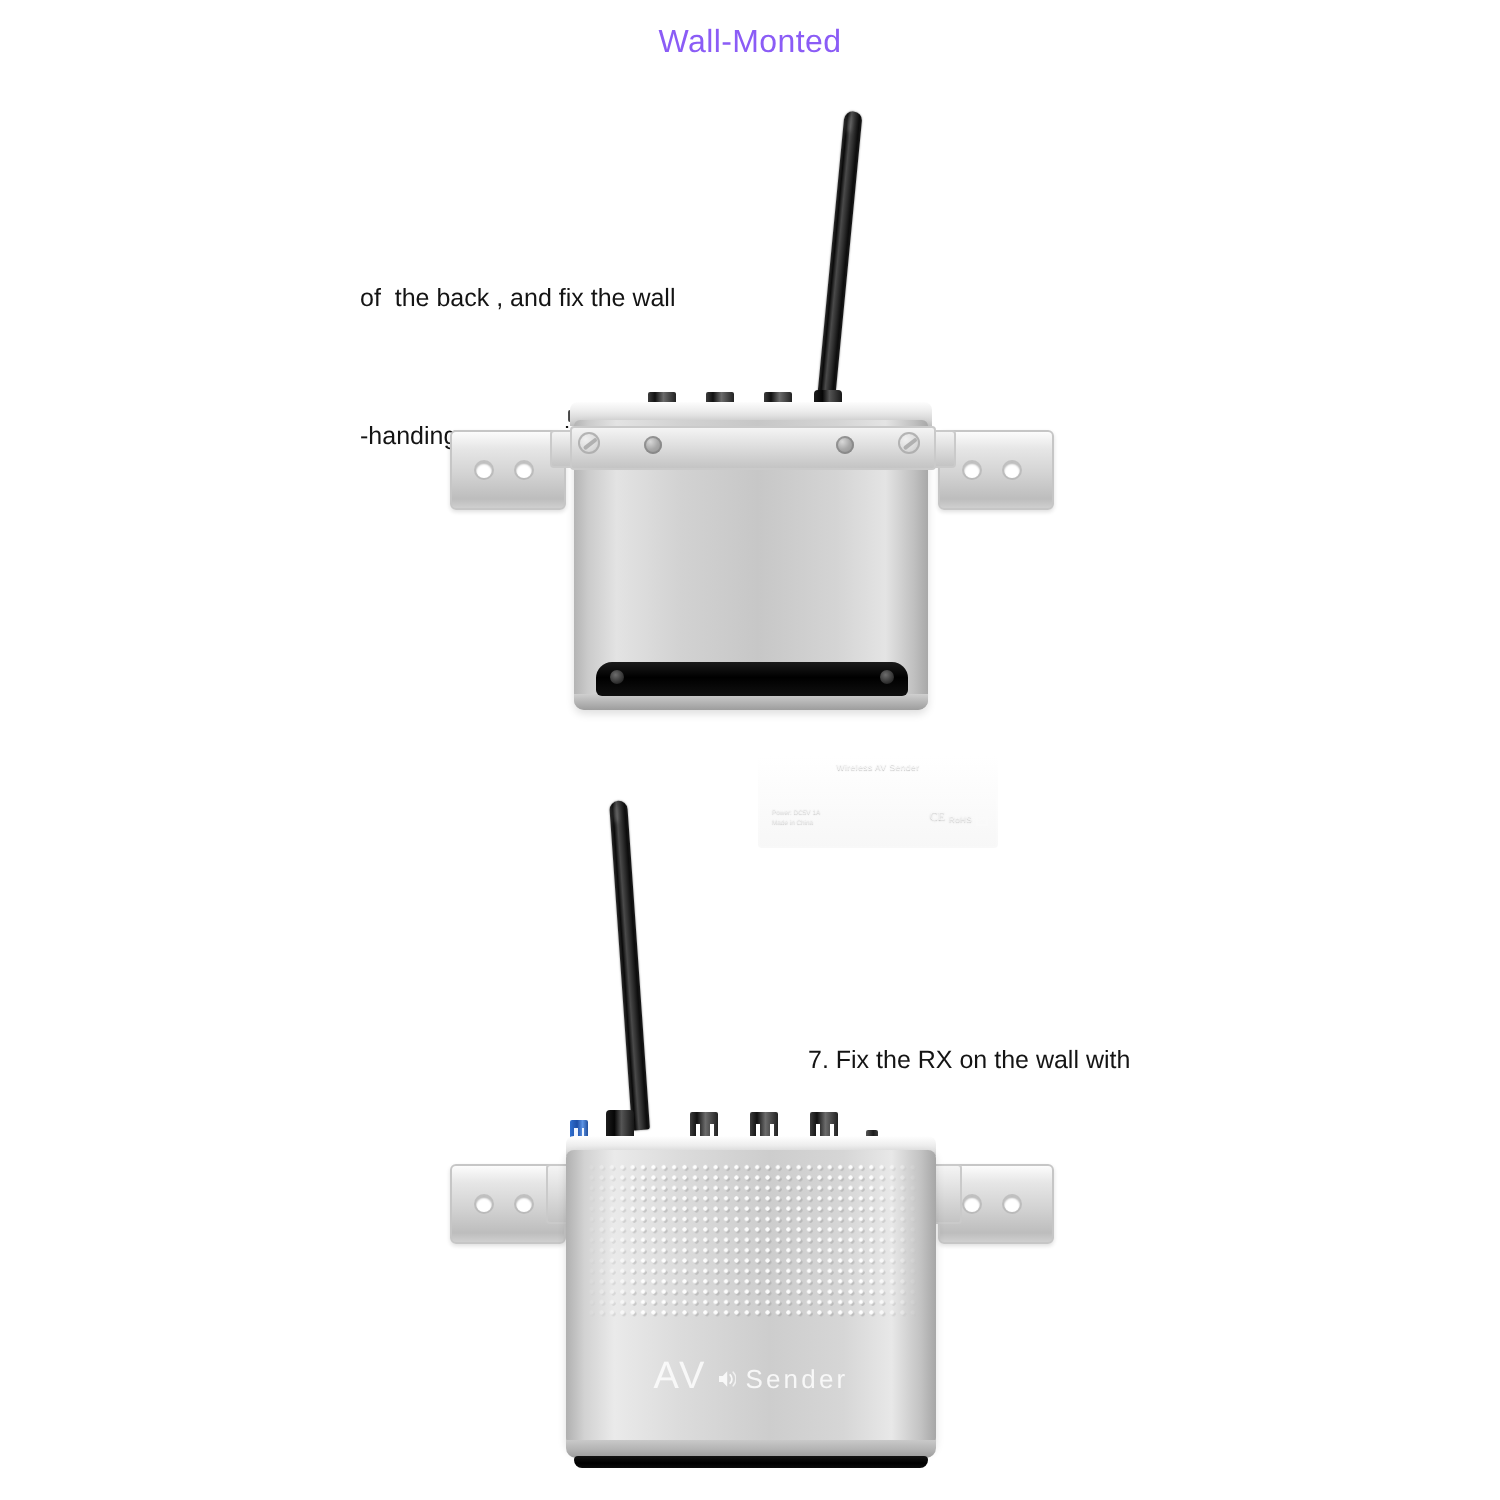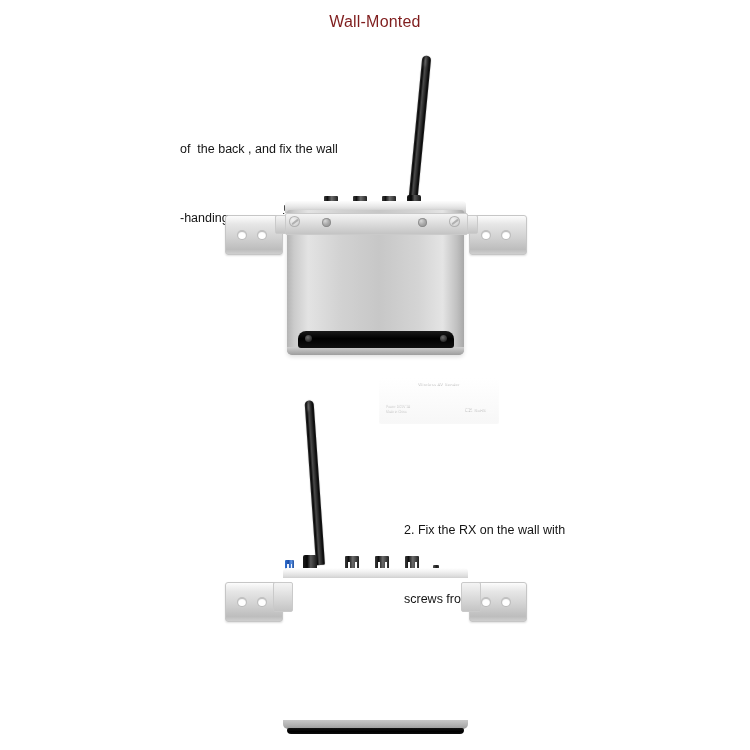--- a/index.html
+++ b/index.html
@@ -18,21 +18,21 @@
 
   
   .page-title {
     position: absolute;
     top: 13px;
     left: 0;
     width: 750px;
     text-align: center;
     font-size: 16px;
     letter-spacing: 0.2px;
-    color: #7f1d1d;
+    color: #8b5cf6;
   }
 
   
   .instr {
     position: absolute;
     font-size: 12.5px;
     line-height: 23px;
     color: #141414;
     white-space: pre;
   }
@@ -341,21 +341,21 @@
 <body>
 
 <div class="page-title">Wall-Monted</div>
 
 <div class="instr" id="instr-1">
   <span class="line">of  the back , and fix the wall</span>
   <span class="line">-handing accessories well</span>
 </div>
 
 <div class="instr" id="instr-2">
-  <span class="line">2. Fix the RX on the wall with</span>
+  <span class="line">7. Fix the RX on the wall with</span>
   <span class="line">screws from the front</span>
 </div>
 
 <div class="device" id="device-1">
 
   <div class="antenna" style="left:183px; top:0px; width:9px; height:150px; transform: rotate(5.5deg); transform-origin: bottom center;"></div>
   <div class="antenna-base" style="left:182px; top:140px; width:14px; height:18px; border-radius:2px;"></div>
 
   <div class="jack-small" style="left:59px; top:150px; width:5px; height:6px;"></div>
   <div class="jack" style="left:99px; top:141px; width:14px; height:15px;"></div>
@@ -420,16 +420,30 @@
   </div>
   <div class="bracket-strap" style="left:48px; top:182px; width:18px; height:28px;"></div>
 
   <div class="bracket" style="left:244px; top:182px; width:56px; height:38px;">
     <div class="hole" style="left:12px; top:15px;"></div>
     <div class="hole" style="left:32px; top:15px;"></div>
   </div>
   <div class="bracket-strap" style="left:236px; top:182px; width:18px; height:28px;"></div>
 
   <div id="dev2-top"></div>
+  <div id="dev2-body">
+    <div id="dev2-perf"></div>
+    <div id="dev2-brand">
+      <span class="av">AV</span>
+      <span class="wave">
+        <svg viewBox="0 0 9 11" width="9" height="11" aria-hidden="true">
+          <path d="M0.5 4 H2.4 L4.6 1.6 V9.4 L2.4 7 H0.5 Z" fill="rgba(255,255,255,.9)"></path>
+          <path d="M6.1 3.4 a3 3 0 0 1 0 4.2" stroke="rgba(255,255,255,.9)" stroke-width="0.9" fill="none" stroke-linecap="round"></path>
+          <path d="M7.6 2.1 a5 5 0 0 1 0 6.8" stroke="rgba(255,255,255,.7)" stroke-width="0.8" fill="none" stroke-linecap="round"></path>
+        </svg>
+      </span>
+      <span class="sender">Sender</span>
+    </div>
+  </div>
 
   <div id="dev2-bottom-edge"></div>
   <div id="dev2-footstrip"></div>
 </div>
 
 </body></html>

